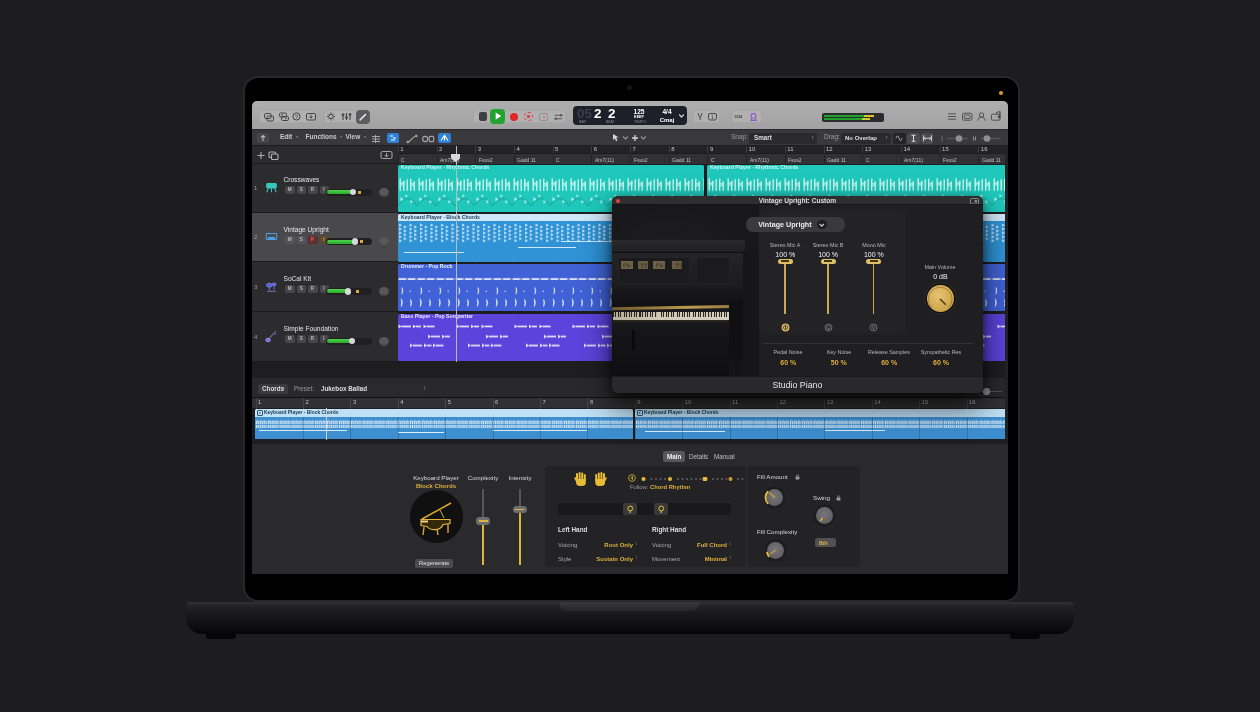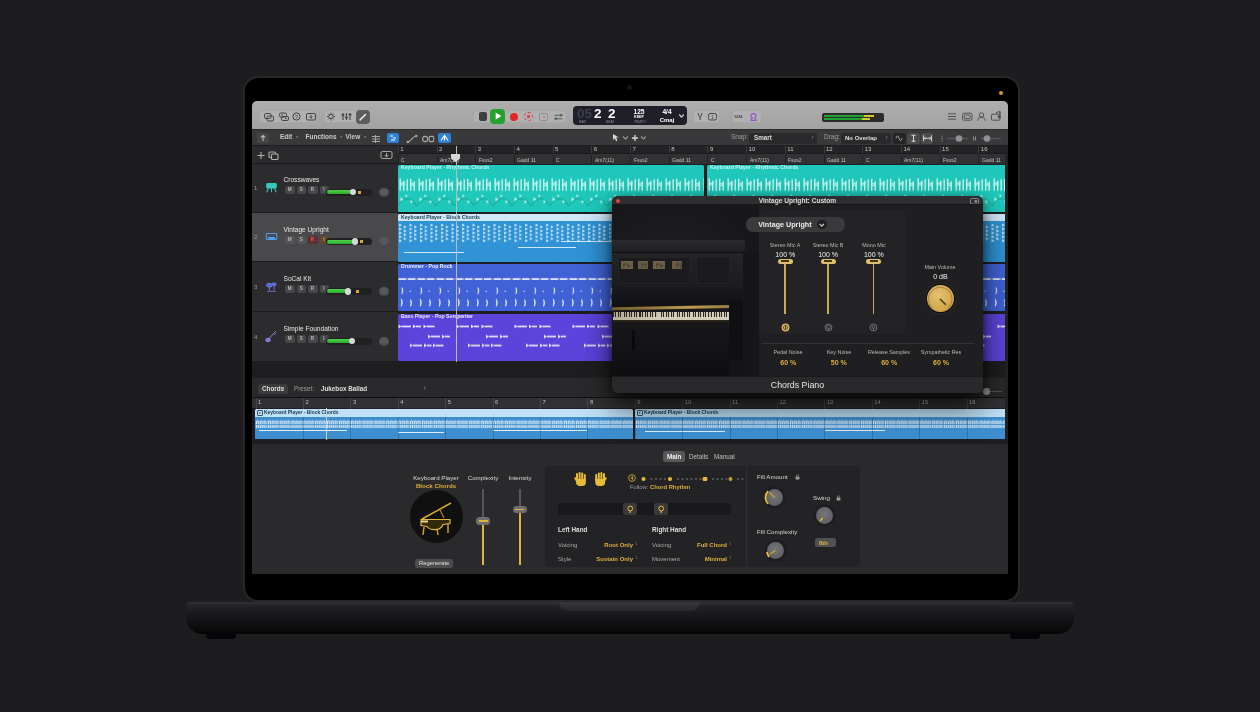--- a/index.html
+++ b/index.html
@@ -838,21 +838,21 @@
     <div class="etx" style="left:149.6px;top:154.5px;width:54px;text-align:center;font-size:6.8px;color:#b8b8b8;transform:scale(.79);transform-origin:center top">Pedal Noise</div>
     <div class="etx gold" style="left:149.6px;top:163px;width:54px;text-align:center;font-size:7px;font-weight:bold">60 %</div>
     <div class="etx" style="left:200.1px;top:154.5px;width:54px;text-align:center;font-size:6.8px;color:#b8b8b8;transform:scale(.79);transform-origin:center top">Key Noise</div>
     <div class="etx gold" style="left:200.1px;top:163px;width:54px;text-align:center;font-size:7px;font-weight:bold">50 %</div>
     <div class="etx" style="left:250.5px;top:154.5px;width:54px;text-align:center;font-size:6.8px;color:#b8b8b8;transform:scale(.79);transform-origin:center top">Release Samples</div>
     <div class="etx gold" style="left:250.5px;top:163px;width:54px;text-align:center;font-size:7px;font-weight:bold">60 %</div>
     <div class="etx" style="left:302.4px;top:154.5px;width:54px;text-align:center;font-size:6.8px;color:#b8b8b8;transform:scale(.79);transform-origin:center top">Sympathetic Res</div>
     <div class="etx gold" style="left:302.4px;top:163px;width:54px;text-align:center;font-size:7px;font-weight:bold">60 %</div>
 
     <div class="abs" style="left:0;top:180.9px;width:371.5px;height:16.6px;background:#29292b;border-top:1px solid #1a1a1c"></div>
-    <div class="etx" style="left:0;top:185px;width:371.5px;text-align:center;font-size:8.8px;color:#e6e6e6">Chords Piano</div>
+    <div class="etx" style="left:0;top:185px;width:371.5px;text-align:center;font-size:8.8px;color:#e6e6e6">Studio Piano</div>
   </div>
 
   <svg width="0" height="0" style="position:absolute">
     <defs>
       <pattern id="pt1" width="19" height="47.5" patternUnits="userSpaceOnUse">
         <g fill="#c9f4ef">
           <rect x="1.5" y="13" width="1.4" height="13" rx="0.7"></rect>
               <rect x="5" y="15.5" width="1.4" height="10.5" rx="0.7"></rect>
               <rect x="1.8" y="17.5" width="4.8" height="1.1"></rect>
               <rect x="1.8" y="19.3" width="4.8" height="1.1"></rect>

